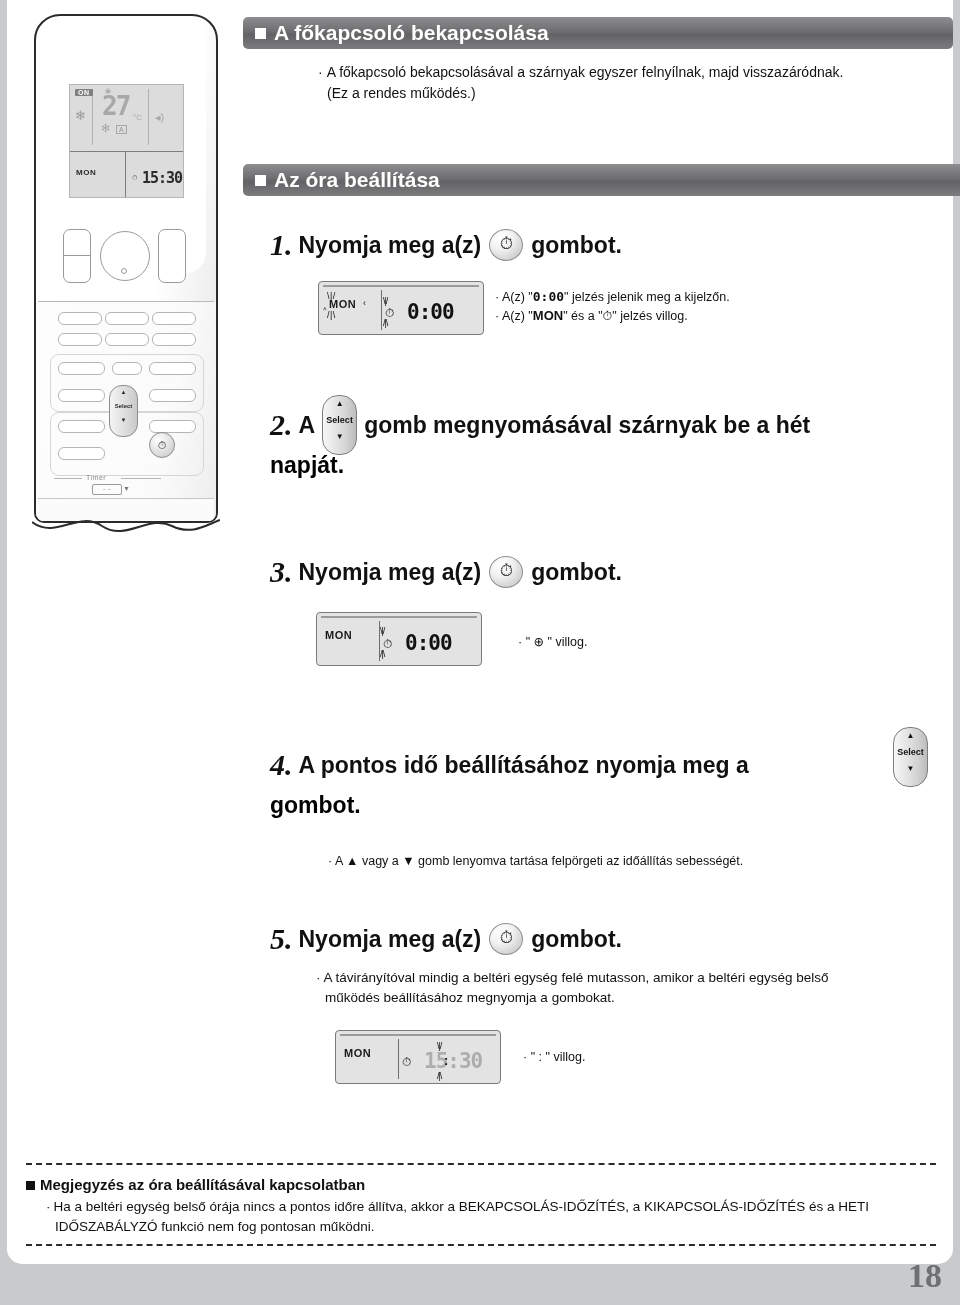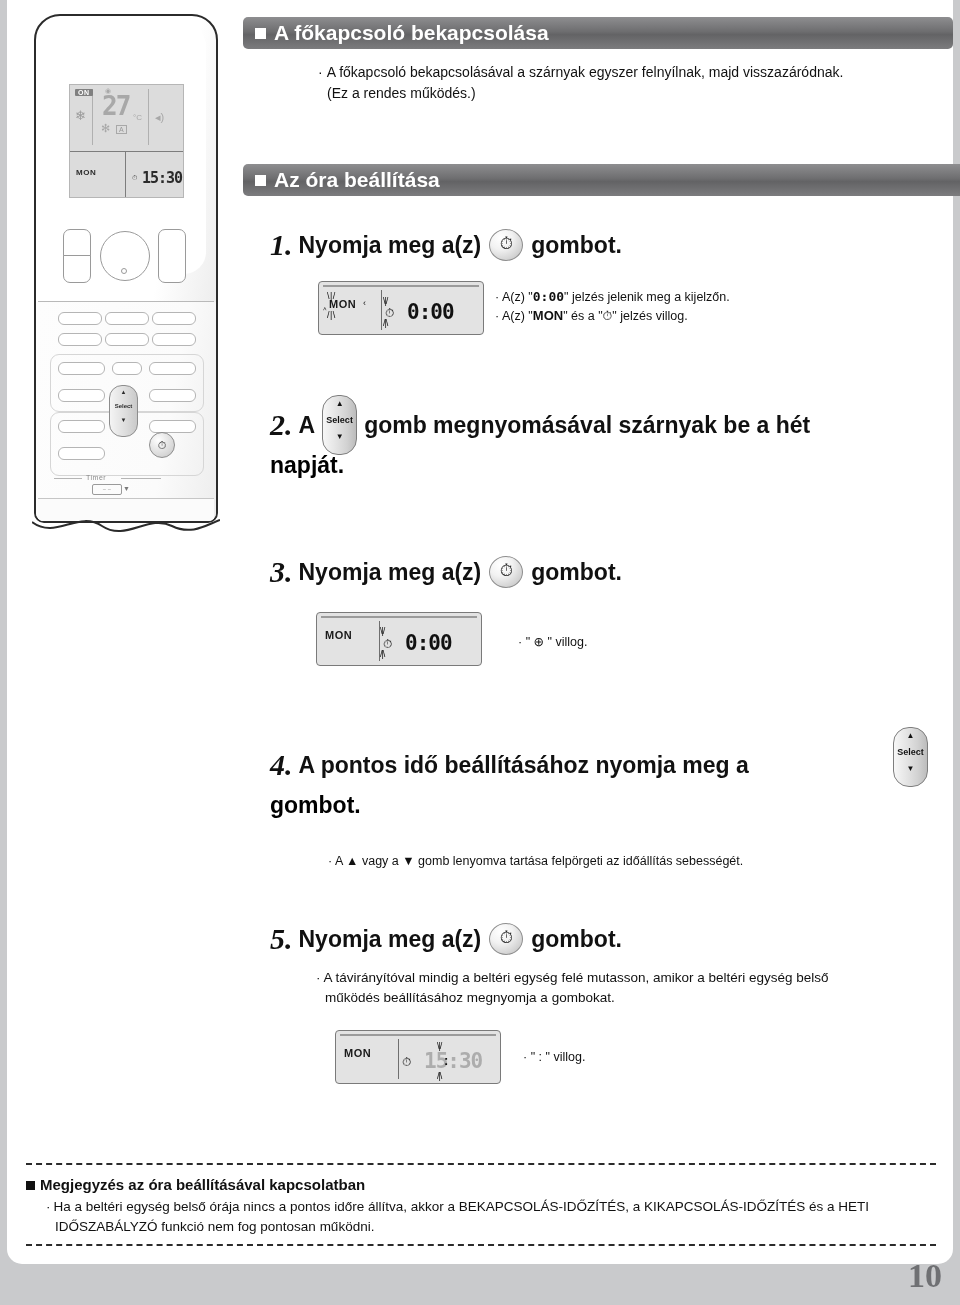--- a/index.html
+++ b/index.html
@@ -367,13 +367,13 @@
   <div class="megj-body">
     <div>
       <span style="margin-right:3px;">·</span><span>Ha a beltéri egység belső órája nincs a pontos időre állítva, akkor a BEKAPCSOLÁS-IDŐZÍTÉS, a KIKAPCSOLÁS-IDŐZÍTÉS és a HETI</span>
     </div>
     <div style="padding-left:9px;">IDŐSZABÁLYZÓ funkció nem fog pontosan működni.</div>
   </div>
   <div class="dash" style="left:18px;top:1244px;width:910px;"></div>
 
 </div>
 
-<div class="pageno">10</div>
+<div class="pageno">18</div>
 
 </body></html>

